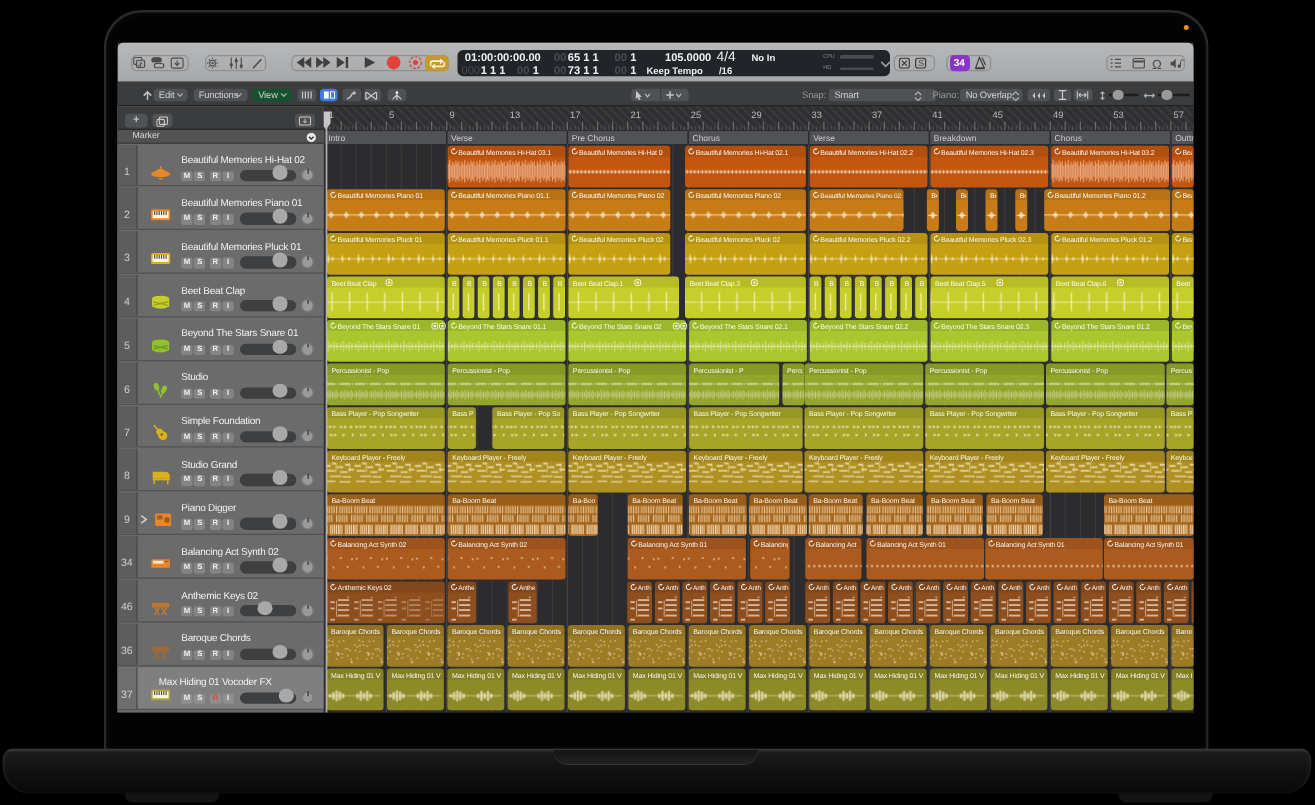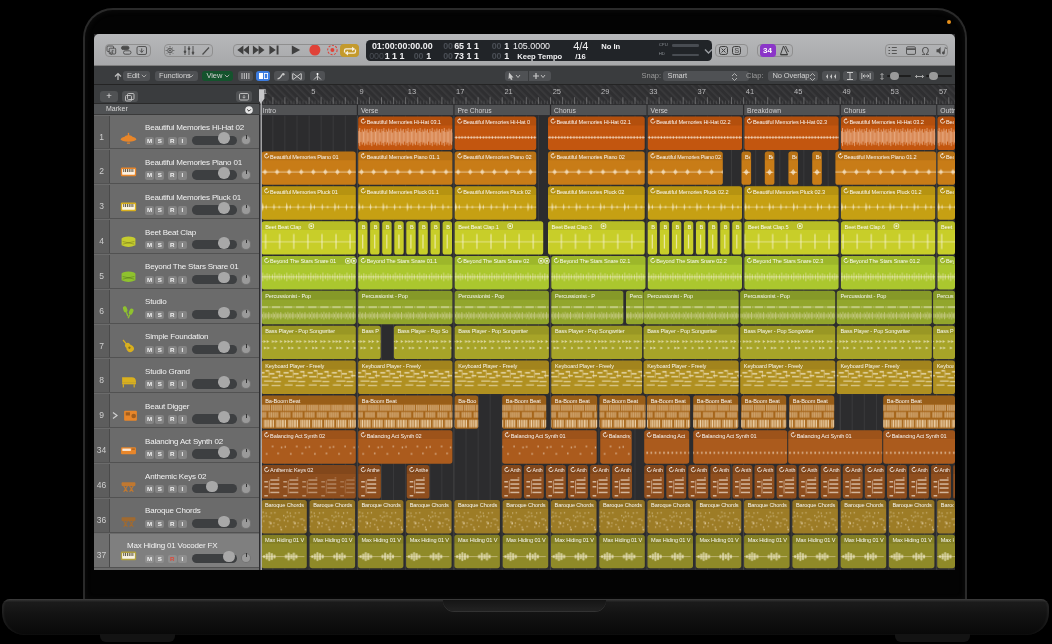--- a/index.html
+++ b/index.html
@@ -57,21 +57,21 @@
     <span style="position:absolute;left:319.7px;top:17.2px;font-size:8.9px;color:#4a4e55;font-weight:bold;letter-spacing:0px;white-space:nowrap">00</span>
     <span style="position:absolute;left:332.2px;top:17.2px;font-size:8.9px;color:#f0f0f2;font-weight:bold;letter-spacing:0px;white-space:nowrap">1</span>
     <span style="position:absolute;left:349.2px;top:7.2px;font-size:8.9px;color:#4a4e55;font-weight:bold;letter-spacing:0px;white-space:nowrap">00</span>
     <span style="position:absolute;left:360.2px;top:7.2px;font-size:8.9px;color:#f0f0f2;font-weight:bold;letter-spacing:0px;white-space:nowrap">65  1  1</span>
     <span style="position:absolute;left:397.7px;top:7.2px;font-size:8.9px;color:#4a4e55;font-weight:bold;letter-spacing:0px;white-space:nowrap">00</span>
     <span style="position:absolute;left:410.2px;top:7.2px;font-size:8.9px;color:#f0f0f2;font-weight:bold;letter-spacing:0px;white-space:nowrap">1</span>
     <span style="position:absolute;left:349.2px;top:17.2px;font-size:8.9px;color:#4a4e55;font-weight:bold;letter-spacing:0px;white-space:nowrap">00</span>
     <span style="position:absolute;left:360.2px;top:17.2px;font-size:8.9px;color:#f0f0f2;font-weight:bold;letter-spacing:0px;white-space:nowrap">73  1  1</span>
     <span style="position:absolute;left:397.7px;top:17.2px;font-size:8.9px;color:#4a4e55;font-weight:bold;letter-spacing:0px;white-space:nowrap">00</span>
     <span style="position:absolute;left:410.2px;top:17.2px;font-size:8.9px;color:#f0f0f2;font-weight:bold;letter-spacing:0px;white-space:nowrap">1</span>
-    <span style="position:absolute;left:419px;top:7.2px;font-size:8.9px;color:#f0f0f2;font-weight:normal;letter-spacing:0px;white-space:nowrap">105.0000</span>
+    <span style="position:absolute;left:438px;top:7.2px;font-size:8.9px;color:#f0f0f2;font-weight:bold;letter-spacing:0px;white-space:nowrap">105.0000</span>
     <span style="position:absolute;left:423.2px;top:17.8px;font-size:7.6px;color:#f0f0f2;font-weight:bold;letter-spacing:0px;white-space:nowrap">Keep Tempo</span>
     <span style="position:absolute;left:479.2px;top:6px;font-size:11px;color:#f0f0f2;font-weight:normal;letter-spacing:0px;white-space:nowrap">4/4</span>
     <span style="position:absolute;left:481.2px;top:17.8px;font-size:7.6px;color:#f0f0f2;font-weight:bold;letter-spacing:0px;white-space:nowrap">/16</span>
     <span style="position:absolute;left:507.2px;top:7.8px;font-size:7.6px;color:#f0f0f2;font-weight:bold;letter-spacing:0px;white-space:nowrap">No In</span>
     <span style="position:absolute;left:507.2px;top:32px;font-size:7.6px;color:#f0f0f2;font-weight:normal;letter-spacing:0px;white-space:nowrap">No Out</span>
     <span style="position:absolute;left:564.7px;top:7.6px;font-size:4.3px;color:#8a8e94;font-weight:normal;letter-spacing:0px;white-space:nowrap">CPU</span>
     <span style="position:absolute;left:564.7px;top:17.2px;font-size:4.3px;color:#8a8e94;font-weight:normal;letter-spacing:0px;white-space:nowrap">HD</span>
     <div style="position:absolute;left:578.2px;top:10.2px;width:27px;height:2.6px;background:#484c52;border-radius:1.3px"></div>
     <div style="position:absolute;left:578.2px;top:19.7px;width:27px;height:2.6px;background:#484c52;border-radius:1.3px"></div>
     <svg style="position:absolute;left:609.5px;top:13.5px" width="9" height="7">
@@ -141,21 +141,21 @@
       <path d="M1 0.5 l4.5 5 l-2 0 l1 2 l-1.5 0.5 l-1-2 l-1.5 1 z" fill="#c8c8c8" stroke="none"></path>
       <path d="M8 3 l2 2.5 L12 3" stroke-width="0.9"></path>
       <path d="M28 1 v6 M25 4 h6" stroke-width="1.2"></path>
       <path d="M33 3 l2 2.5 L37 3" stroke-width="0.9"></path>
     </svg>
     <span style="position:absolute;left:547.5px;top:5px;font-size:7.5px;color:#9a9a9a">Snap:</span>
     <div style="position:absolute;left:569px;top:4.5px;width:86px;height:10.5px;background:#4f5154;border-radius:3px;color:#d2d2d2;font-size:7.5px;line-height:10.5px;text-align:left;white-space:nowrap"><span style="margin-left:4.5px;letter-spacing:-0.1px">Smart</span></div>
     <svg style="position:absolute;left:637px;top:6.5px" width="7" height="8">
       <path d="M1 3 L3.5 0.5 L6 3 M1 5 L3.5 7.5 L6 5" stroke="#b0b0b0" stroke-width="1" fill="none"></path>
     </svg>
-    <span style="position:absolute;left:652px;top:5px;font-size:7.5px;color:#9a9a9a">Clap:</span>
+    <span style="position:absolute;left:652px;top:5px;font-size:7.5px;color:#9a9a9a">Piano:</span>
     <div style="position:absolute;left:674px;top:4.5px;width:50px;height:10.5px;background:#4f5154;border-radius:3px;color:#d2d2d2;font-size:7.5px;line-height:10.5px;text-align:left;white-space:nowrap"><span style="margin-left:4.5px;letter-spacing:-0.1px">No Overlap</span></div>
     <svg style="position:absolute;left:714.5px;top:6.5px" width="7" height="8">
       <path d="M1 3 L3.5 0.5 L6 3 M1 5 L3.5 7.5 L6 5" stroke="#b0b0b0" stroke-width="1" fill="none"></path>
     </svg>
     <div style="position:absolute;left:728px;top:4.5px;width:18px;height:10.5px;background:#4f5154;border-radius:3px"></div>
     <div style="position:absolute;left:749px;top:4.5px;width:13.5px;height:10.5px;background:#4f5154;border-radius:3px"></div>
     <div style="position:absolute;left:764.5px;top:4.5px;width:15px;height:10.5px;background:#4f5154;border-radius:3px"></div>
     <svg style="position:absolute;left:731px;top:6.5px" width="13" height="7">
       <path d="M1 3.5 l2-2.5 v5 z M5 3.5 l2-2.5 v5 z M9 3.5 l2-2.5 v5 z" fill="#c8c8c8"></path>
     </svg>
@@ -356,21 +356,21 @@
     <div style="position:absolute;left:0;top:309.80px;width:100%;height:33.85px;background:#6b6b6b;border-bottom:1px solid #525252">
       <div style="position:absolute;left:0;top:0;width:16px;height:100%;background:#5d5d5d;border-right:1px solid #4a4a4a;color:#cfcfcf;font-size:8.5px;text-align:center;line-height:42px">9</div>
       <svg style="position:absolute;left:17px;top:17px" width="8" height="9">
         <path d="M2 1.5 L6 4.5 L2 7.5" stroke="#d0d0d0" stroke-width="1.2" fill="none"></path>
       </svg>
       <svg style="position:absolute;left:28px;top:13px" width="17" height="17" viewBox="0 0 16 16">
         <rect x="2" y="3.5" width="12" height="9.5" rx="1" fill="#e8862a"></rect>
         <rect x="3.5" y="5" width="4" height="3" fill="rgba(0,0,0,0.3)"></rect>
         <circle cx="11" cy="8.5" r="2.2" fill="rgba(0,0,0,0.3)"></circle>
       </svg>
-      <span style="position:absolute;left:51px;top:7.5px;font-size:8.0px;letter-spacing:-0.2px;color:#f2f2f2;white-space:nowrap">Beaut Digger</span>
+      <span style="position:absolute;left:51px;top:7.5px;font-size:8.0px;letter-spacing:-0.2px;color:#f2f2f2;white-space:nowrap">Piano Digger</span>
       <div style="position:absolute;left:51.0px;top:21px;width:9.2px;height:8.4px;background:#848484;border-radius:2px;color:#f0f0f0;font-size:6.2px;font-weight:bold;text-align:center;line-height:8.6px">M</div>
       <div style="position:absolute;left:61.3px;top:21px;width:9.2px;height:8.4px;background:#848484;border-radius:2px;color:#f0f0f0;font-size:6.2px;font-weight:bold;text-align:center;line-height:8.6px">S</div>
       <div style="position:absolute;left:73.6px;top:21px;width:9.2px;height:8.4px;background:#848484;border-radius:2px;color:#f0f0f0;font-size:6.2px;font-weight:bold;text-align:center;line-height:8.6px">R</div>
       <div style="position:absolute;left:83.9px;top:21px;width:9.2px;height:8.4px;background:#848484;border-radius:2px;color:#f0f0f0;font-size:6.2px;font-weight:bold;text-align:center;line-height:8.6px">I</div>
       <div style="position:absolute;left:98px;top:20px;width:45px;height:9.4px;background:#3d3f41;border-radius:4.7px"></div>
       <div style="position:absolute;left:124px;top:16.9px;width:11.6px;height:11.6px;background:#a8a8a8;border-radius:50%"></div>
       <div style="position:absolute;left:147px;top:19.3px;width:10.4px;height:10.4px;background:#9a9a9a;border-radius:50%;box-shadow:inset 0 0 0 1px rgba(0,0,0,0.25)"></div>
       <div style="position:absolute;left:151.7px;top:19.8px;width:1px;height:3.5px;background:#333"></div>
     </div>
     <div style="position:absolute;left:0;top:344.65px;width:100%;height:33.85px;background:#6b6b6b;border-bottom:1px solid #525252">

